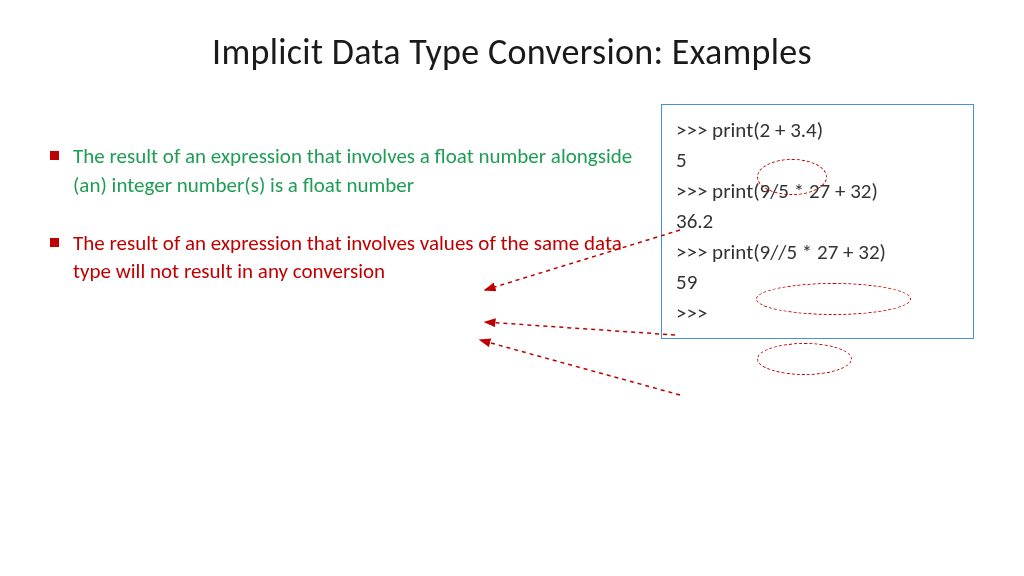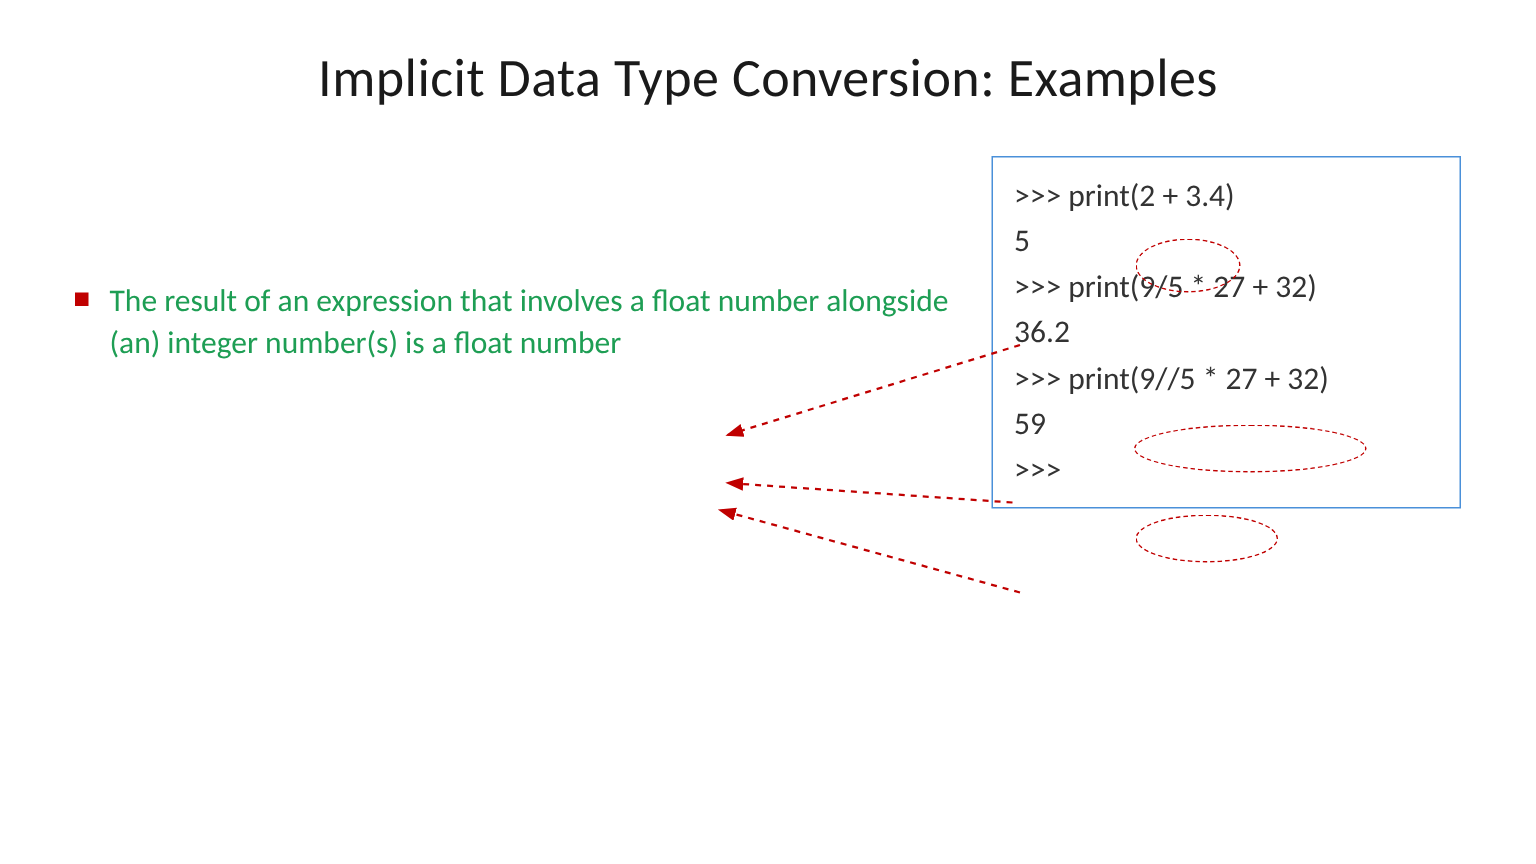--- a/index.html
+++ b/index.html
@@ -95,20 +95,24 @@
 <div class="slide">
   <h1 class="title">Implicit Data Type Conversion: Examples</h1>
 
   <div class="content">
 
     <div class="bullets">
       <div class="bullet-item">
         <div class="bullet-marker"></div>
         <div class="bullet-text bullet-green">The result of an expression that involves a float number alongside (an) integer number(s) is a float number</div>
       </div>
+      <div class="bullet-item">
+        <div class="bullet-marker"></div>
+        <div class="bullet-text bullet-red">The result of an expression that involves values of the same data type will not result in any conversion</div>
+      </div>
     </div>
 
     <div class="code-box">
       <div class="code-line">&gt;&gt;&gt; print(2 + 3.4)</div>
       <div class="code-line">5</div>
       <div class="code-line">&gt;&gt;&gt; print(9/5 * 27 + 32)</div>
       <div class="code-line">36.2</div>
       <div class="code-line">&gt;&gt;&gt; print(9//5 * 27 + 32)</div>
       <div class="code-line">59</div>
       <div class="code-line">&gt;&gt;&gt;</div>

